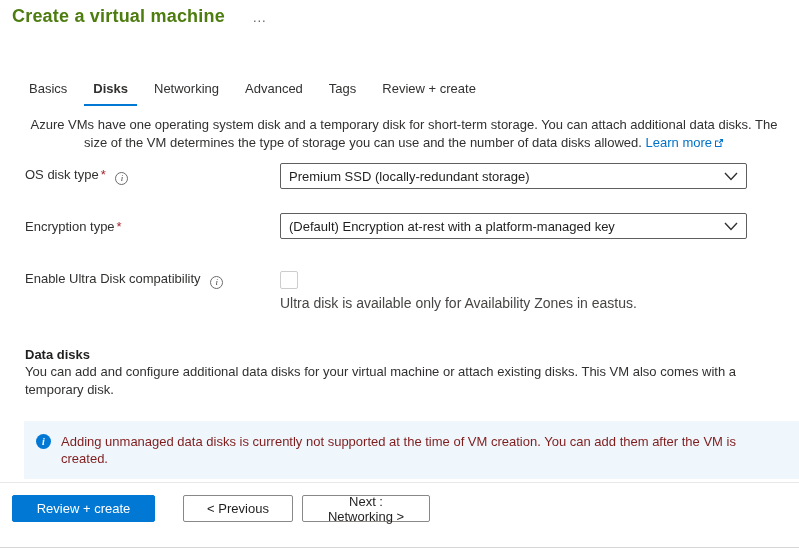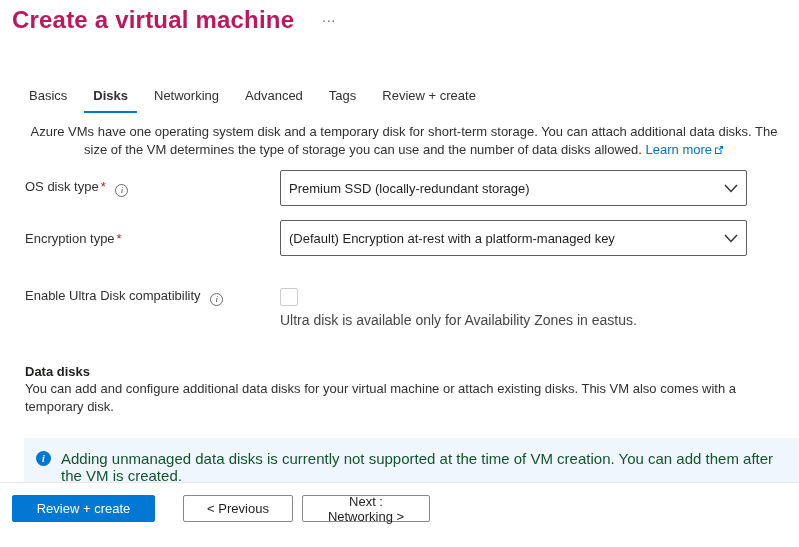--- a/index.html
+++ b/index.html
@@ -9,54 +9,54 @@
     background: #ffffff;
     color: #323130;
     font-size: 13px;
     overflow: hidden;
     position: relative;
   }
   .page { padding: 6px 12px 0 12px; }
 
   
   .header { display: flex; align-items: flex-start; }
-  .title { font-size: 24px; font-weight: 700; color: #be185d; letter-spacing: .2px; }
+  .title { font-size: 18px; font-weight: 700; color: #4d7c0f; letter-spacing: .2px; }
   .more-btn { color: #605e5c; font-size: 13px; margin-left: 28px; margin-top: 4px; cursor: pointer; letter-spacing: 1px; }
 
   
   .tabs { display: flex; margin: 46px 0 0 8px; align-items: stretch; }
   .tab {
     padding: 8px 9px; margin-right: 8px; font-size: 13px; color: #323130;
     cursor: pointer; border-bottom: 2px solid transparent; white-space: nowrap;
   }
   .tab.active { font-weight: 700; border-bottom: 2px solid #0078d4; }
   .tab.hovered { background: #f3f2f1; }
 
   
   .content { margin: 10px 0 0 13px; width: 760px; }
   .intro { line-height: 18px; width: 758px; text-align: center; }
   .link { color: #0072c9; text-decoration: none; cursor: pointer; }
   .ext-icon { display: inline-block; vertical-align: -1px; margin-left: 2px; }
 
   .section-heading { font-weight: 700; font-size: 13px; margin-top: 24px; color: #201f1e; }
 
-  .form-row { display: flex; align-items: center; margin-top: 14px; }
+  .form-row { display: flex; align-items: center; margin-top: 24px; }
   .form-row.first { margin-top: 10px; }
   .form-row.top { align-items: flex-start; margin-top: 32px; }
   .field-label { width: 255px; flex: 0 0 255px; font-size: 13px; }
   .required { color: #a4262c; margin-left: 2px; }
   .info-icon {
     display: inline-flex; align-items: center; justify-content: center;
     width: 13px; height: 13px; border: 1px solid #6b6b6b; border-radius: 50%;
     font-size: 9px; font-style: italic; font-family: "Liberation Serif", serif;
     color: #444; margin-left: 6px; vertical-align: -2px; cursor: pointer;
   }
   .control-col { flex: 1; }
   .select {
-    width: 467px; height: 36px; border: 1px solid #605e5c; border-radius: 2px;
+    width: 467px; height: 26px; border: 1px solid #605e5c; border-radius: 2px;
     display: flex; align-items: center; padding: 0 8px; cursor: pointer;
     background: #fff; justify-content: space-between;
   }
   .select .sel-text { font-size: 13px; color: #201f1e; white-space: nowrap; overflow: hidden; }
   .chevron { flex: 0 0 auto; margin-left: 8px; }
 
   .checkbox {
     width: 18px; height: 18px; border: 1px solid #cfcdcb; border-radius: 2px;
     background: #fff; cursor: pointer;
   }
@@ -68,21 +68,21 @@
   .banner {
     margin-top: 22px; margin-left: -1px; width: 775px; background: #eff6fc;
     display: flex; padding: 12px 14px 12px 12px; line-height: 17px;
   }
   .banner-info-icon {
     flex: 0 0 15px; width: 15px; height: 15px; border-radius: 50%;
     background: #0078d4; color: #fff; font-size: 10px; font-weight: 700;
     font-style: italic; font-family: "Liberation Serif", serif;
     display: flex; align-items: center; justify-content: center; margin-right: 10px; margin-top: 1px;
   }
-  .banner-text { font-size: 15px; color: #14532d; }
+  .banner-text { font-size: 13px; color: #7f1d1d; }
 
   
   .footer {
     position: absolute; left: 0; right: 0; bottom: 0; height: 66px;
     background: #ffffff; border-top: 1px solid #e8e8e8; border-bottom: 1px solid #d6d6d6;
     padding: 12px 0 0 12px; display: flex; align-items: flex-start;
   }
   .btn {
     height: 27px; font-size: 13px; border-radius: 2px; cursor: pointer;
     display: inline-flex; align-items: center; justify-content: center;

